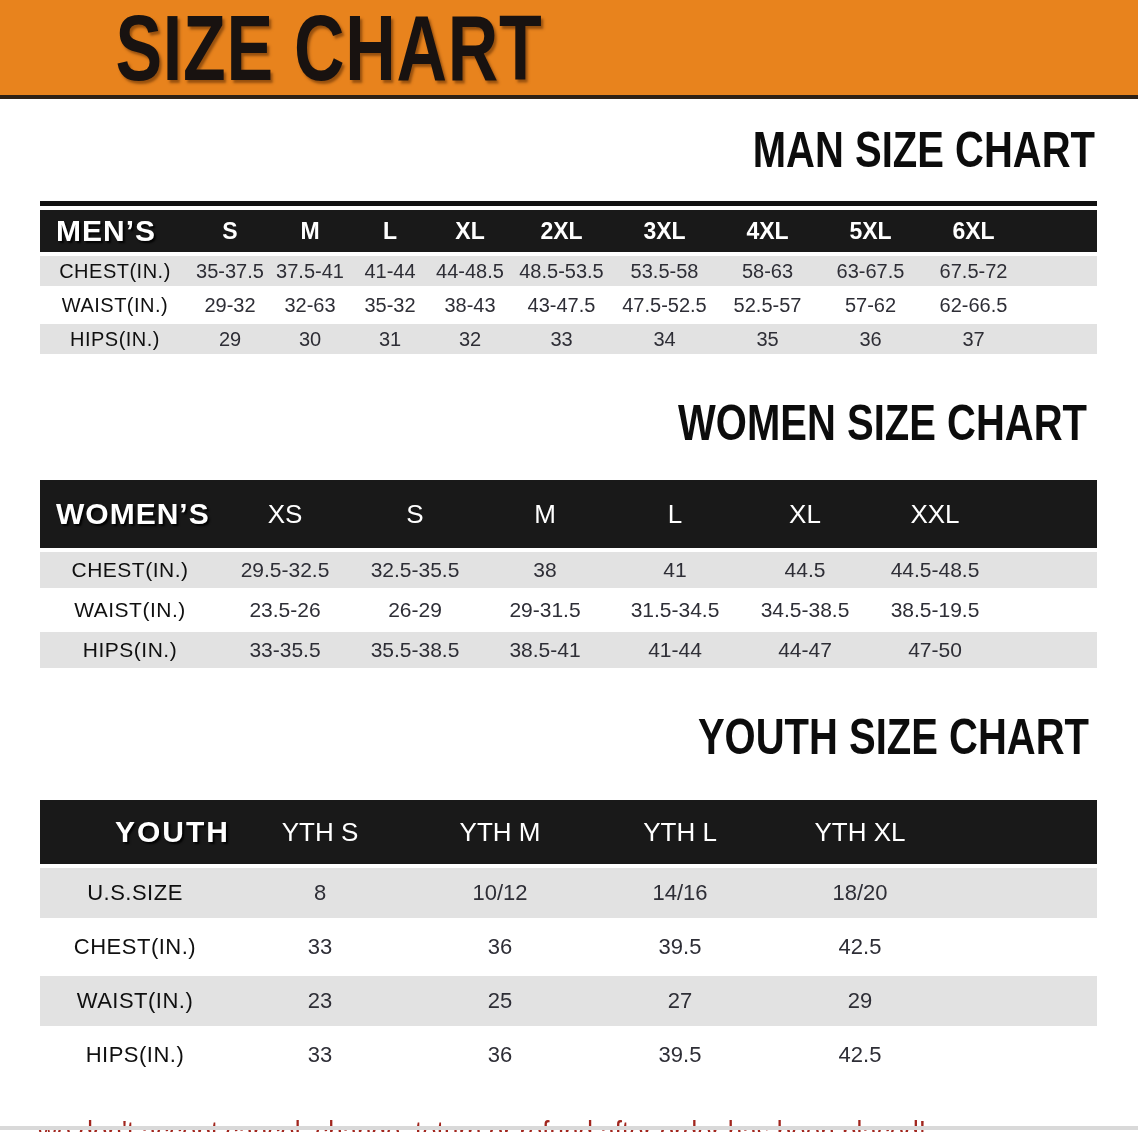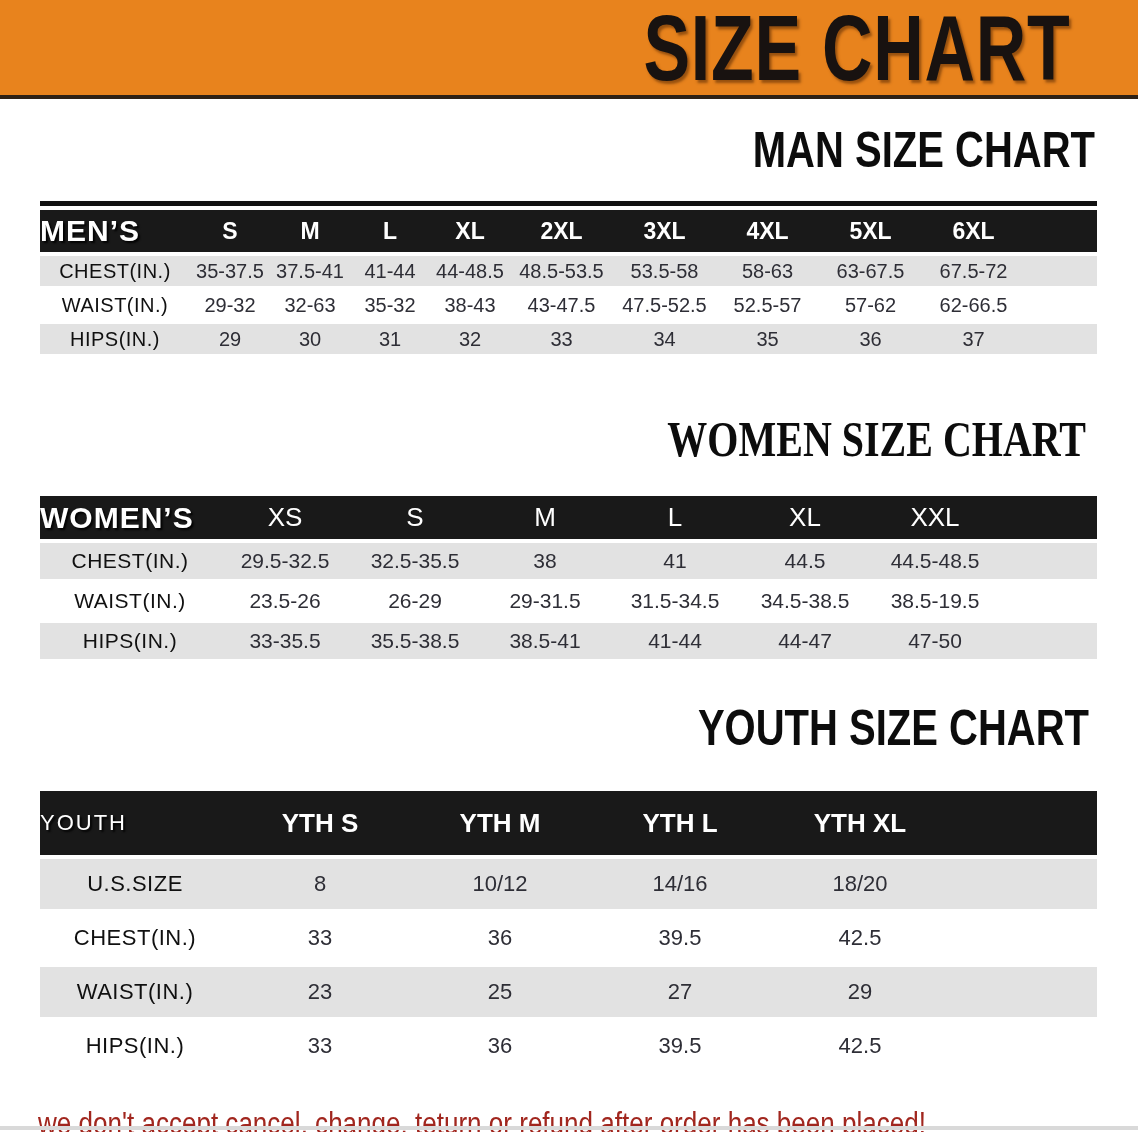--- a/index.html
+++ b/index.html
@@ -6,67 +6,67 @@
   html,body { margin:0; padding:0; }
   body {
     width:1138px; height:1132px; position:relative; overflow:hidden;
     background:#ffffff; font-family:"Liberation Sans", sans-serif;
   }
   
   .banner {
     height:99px; width:100%;
     background:var(--banner-bg,#e8831d);
     border-bottom:4px solid #2e2115;
-    display:flex; align-items:center; justify-content:flex-end;
+    display:flex; align-items:center; justify-content:flex-start;padding-left:48px;
   }
   .banner-title {
     display:inline-block; white-space:nowrap;
     font-size:92px; font-weight:bold; letter-spacing:1px;
     color:#181210; transform:scaleX(0.76);
     text-shadow:3px 3px 3px rgba(70,30,0,0.5);
     line-height:1;
   }
   
   .section-title { text-align:right; line-height:50px; }
   .section-title .t {
     display:inline-block; white-space:nowrap;
     font-size:50px; font-weight:bold; color:#0c0c0c;
     transform:scaleX(0.8); line-height:1;
   }
   .title-man   { margin-top:26px; }
-  .title-women { margin-top:56px;font-family:Liberation Serif, serif; }
+  .title-women { margin-top:40px; }
   .title-youth { margin-top:40px; }
   
   .tblwrap { width:1057px; margin-left:40px; }
   .tblwrap.men   { margin-top:14px; }
   .tblwrap.women { margin-top:16px; }
   .tblwrap.youth { margin-top:22px; }
   .topline { height:5px; background:#111; }
   table { border-collapse:separate; border-spacing:0 4px; table-layout:fixed; width:1057px; }
   th, td { padding:0; text-align:center; vertical-align:middle; overflow:hidden; white-space:nowrap; }
   thead th { background:var(--header-bg,#191919); color:#ffffff; }
   tbody td { background:#ffffff; color:#2e2e36; }
   tbody tr:nth-child(odd) td { background:var(--row-alt-bg,#e2e2e2); }
   .corner {
-    text-align:left; 
+    text-align:left; padding-left:16px;
     font-weight:bold; letter-spacing:1px;
     text-shadow:2px 2px 2px rgba(0,0,0,0.9);
   }
   .rowlabel { color:#101010; letter-spacing:0.5px; }
   
   .men thead th { height:42px; font-size:23px; font-weight:bold; }
   .men .corner  { font-size:30px; }
   .men tbody td { height:30px; font-size:20px; }
   
-  .women thead th { height:43px; font-size:26px; font-weight:normal; }
+  .women thead th { height:68px; font-size:26px; font-weight:normal; }
   .women .corner  { font-size:30px; font-weight:bold; }
   .women tbody td { height:36px; font-size:21px; }
   
-  .youth thead th { height:64px; font-size:26px; font-weight:bold; }
-  .youth .corner  { font-size:22px; font-weight:normal; letter-spacing:2px; }
+  .youth thead th { height:64px; font-size:26px; font-weight:normal; }
+  .youth .corner  { font-size:30px; font-weight:bold; letter-spacing:2px;text-align:right; }
   .youth tbody td { height:50px; font-size:22px; }
   
   .disclaimer { margin:30px 0 0 38px; color:var(--disclaimer-text,#a1261e); }
   .disclaimer .dline { display:block; line-height:47px; white-space:nowrap; }
   .disclaimer .dline .t {
     display:inline-block; font-size:31px; line-height:1;
     transform:scaleX(0.84); transform-origin:left center; white-space:nowrap;
   }
   .bottomline { position:absolute; left:0; right:0; bottom:2px; height:4px; background:#d9d9d9; }
 </style>

